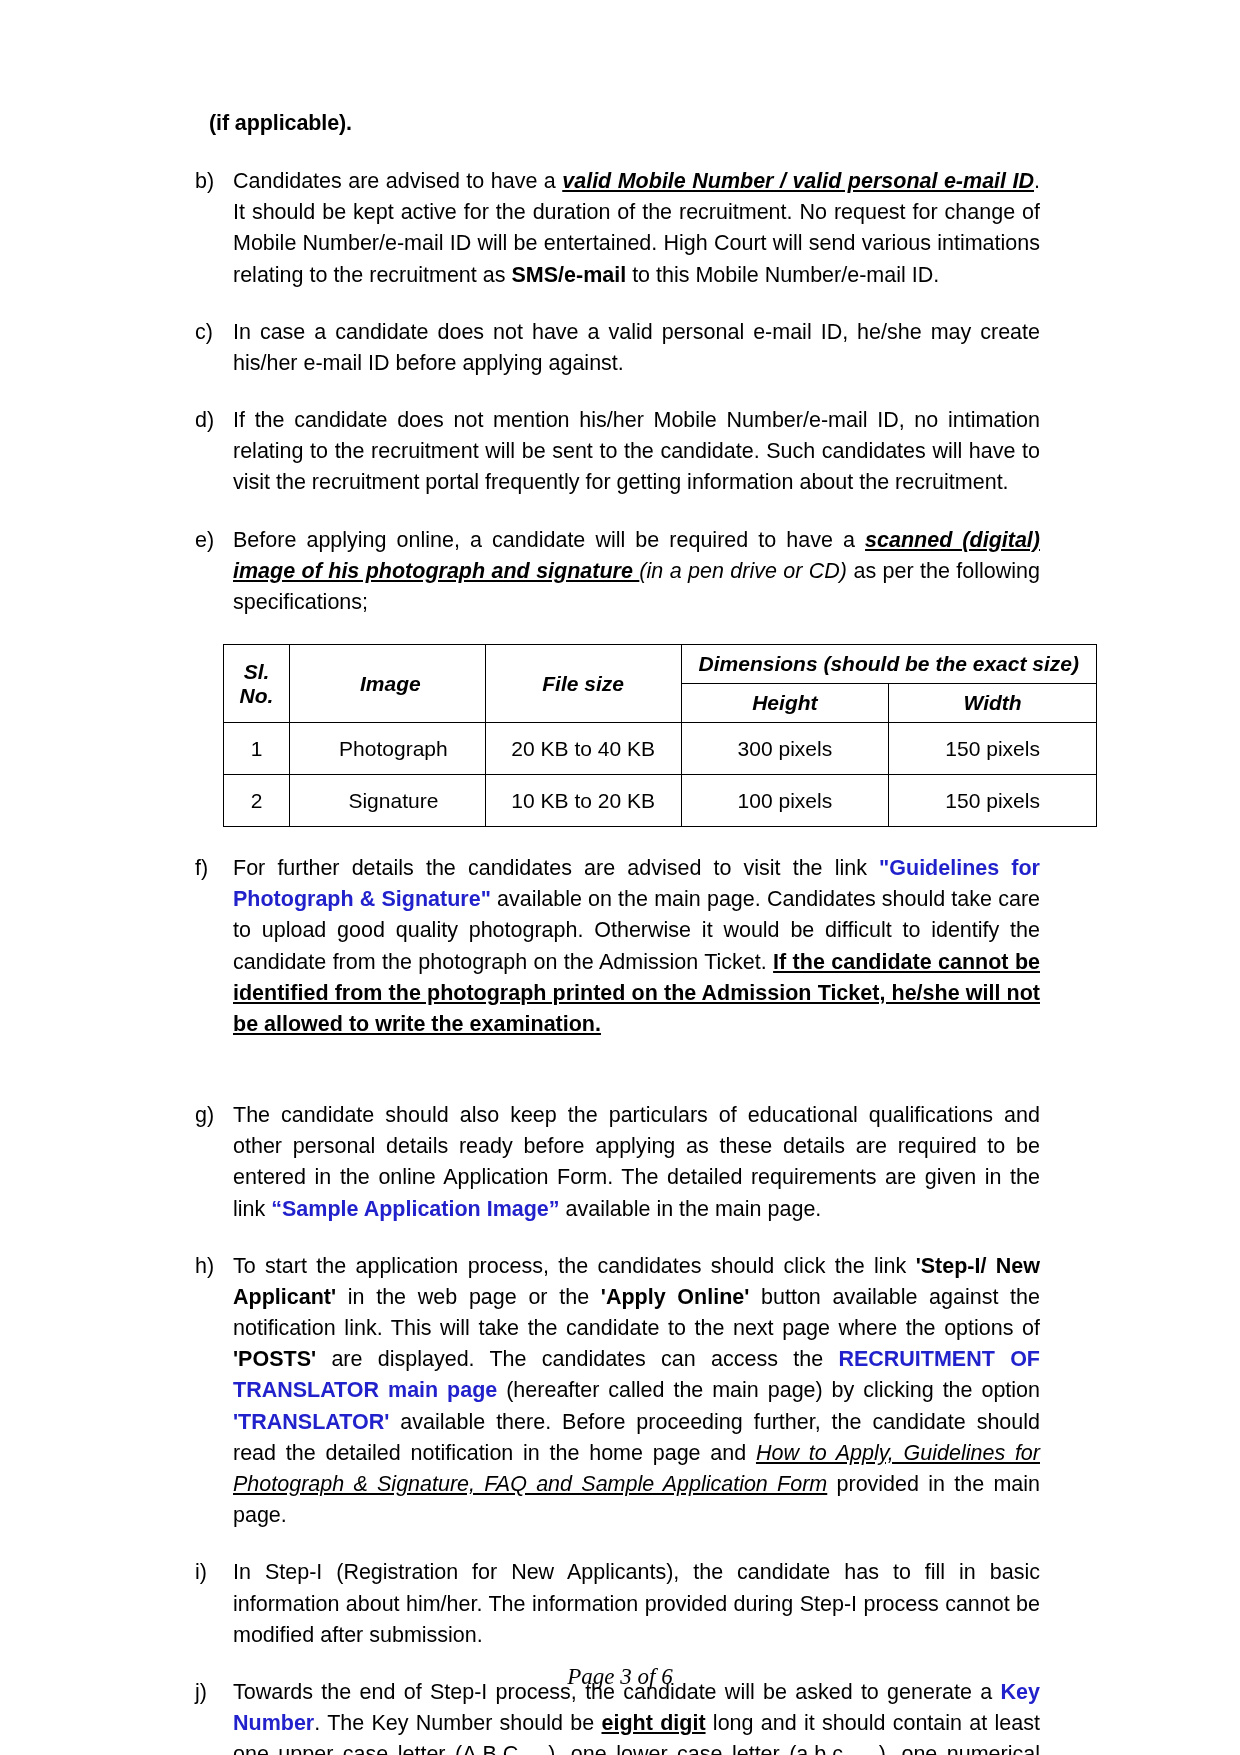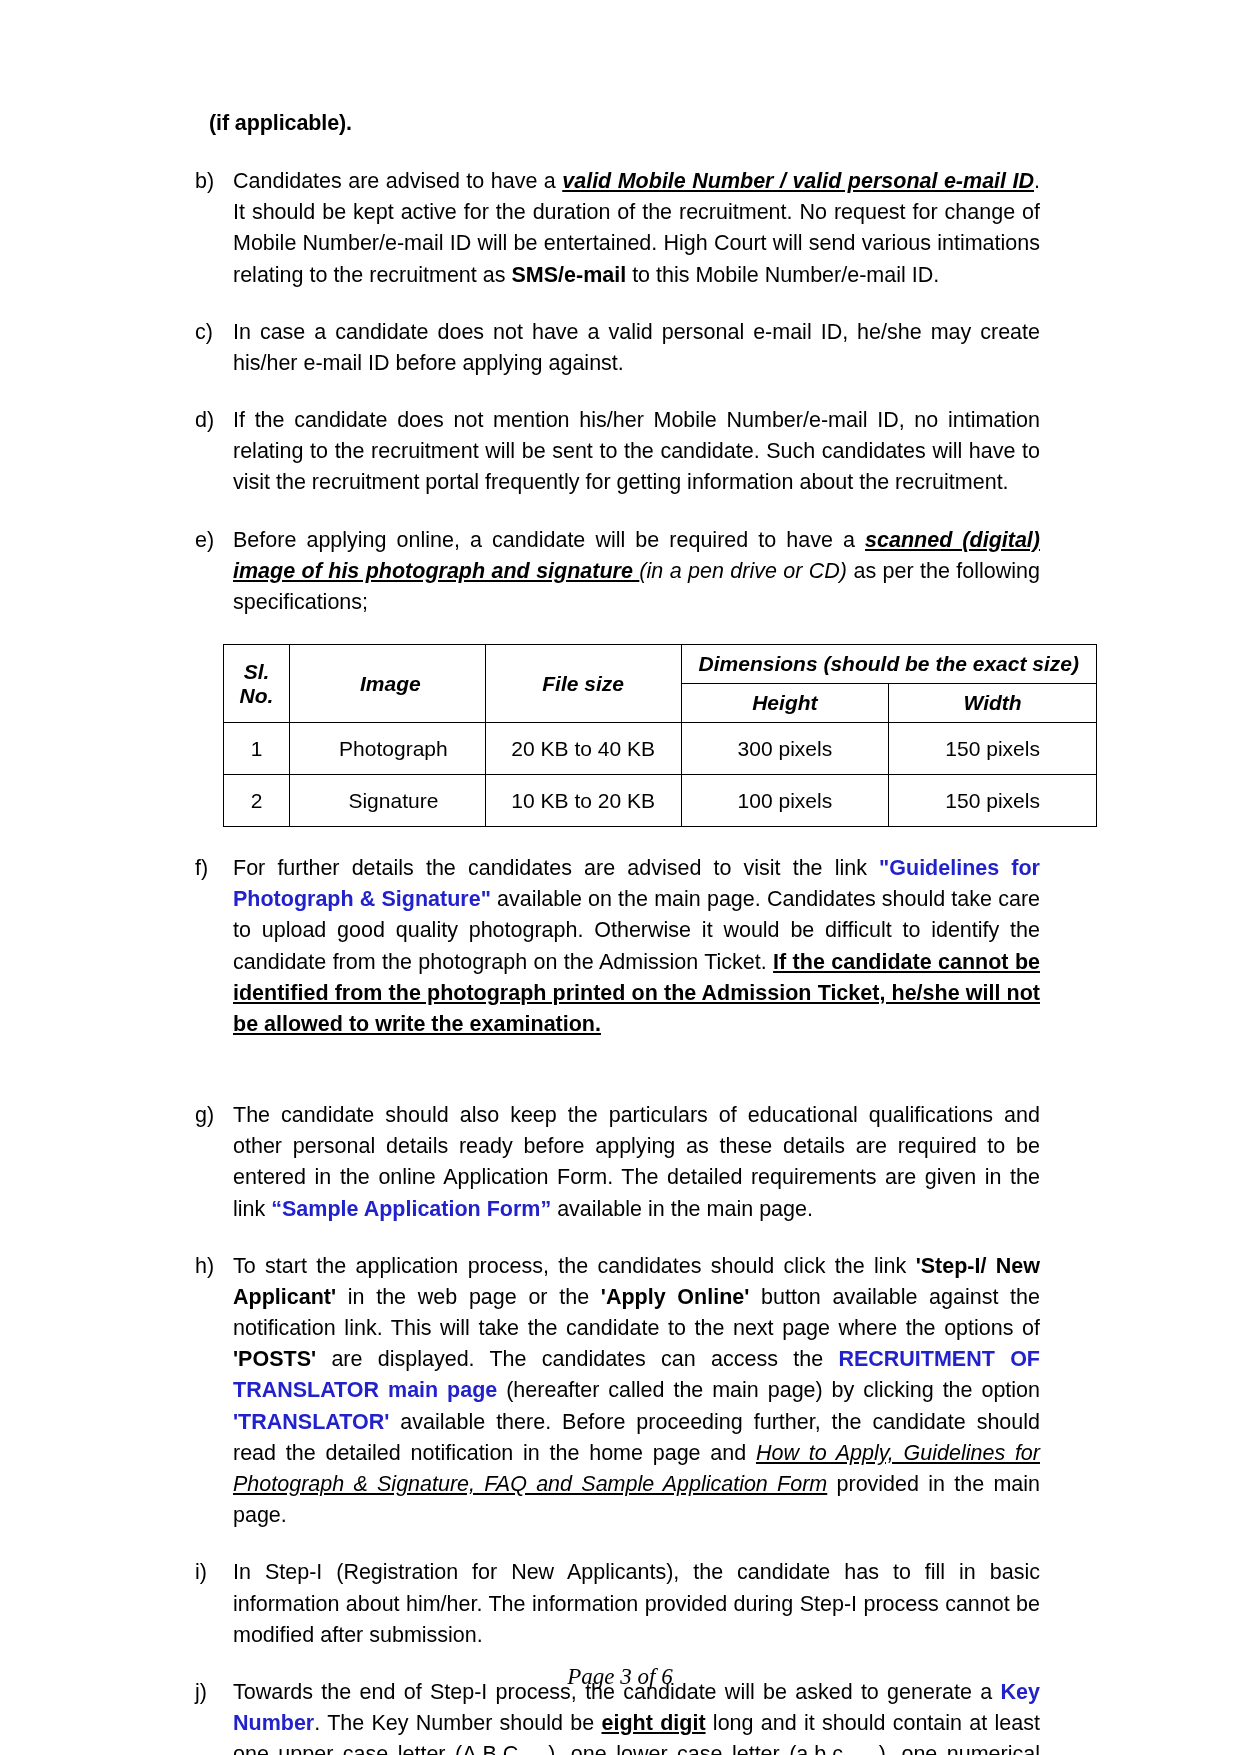--- a/index.html
+++ b/index.html
@@ -172,21 +172,21 @@
 
   <div class="item">
     <div class="item-marker">f)</div>
     <div class="item-body"><span>For further details the candidates are advised to visit the link </span><span class="link">"Guidelines for Photograph &amp; Signature"</span><span> available on the  main page.  Candidates should take care to upload good quality photograph. Otherwise it would be difficult to identify the candidate from the photograph on the Admission Ticket. </span><span class="b-u">If the candidate cannot be identified from the photograph printed on the Admission Ticket, he/she will not be allowed to write the examination.</span></div>
   </div>
 
   <div class="gap-block"></div>
 
   <div class="item">
     <div class="item-marker">g)</div>
-    <div class="item-body"><span>The candidate should also keep the particulars of educational qualifications and other personal details ready before applying as these details are required to be entered in the online Application Form. The detailed requirements are given in the link </span><span class="link">“Sample Application Form”</span><span> available in the main page.</span></div>
+    <div class="item-body"><span>The candidate should also keep the particulars of educational qualifications and other personal details ready before applying as these details are required to be entered in the online Application Form. The detailed requirements are given in the link </span><span class="link">“Sample Application Image”</span><span> available in the main page.</span></div>
   </div>
 
   <div class="item">
     <div class="item-marker">h)</div>
     <div class="item-body"><span>To start the application process, the candidates should click the link </span><span class="b">'Step-I/ New Applicant'</span><span> in the web page or the </span><span class="b">'Apply Online'</span><span> button available against the notification link. This will take the candidate to the next page where the options of </span><span class="b">'POSTS'</span><span> are displayed. The candidates can access the </span><span class="link">RECRUITMENT OF TRANSLATOR main page</span><span> (hereafter called the main page) by clicking the option </span><span class="link">'TRANSLATOR'</span><span> available there.  Before proceeding further, the candidate should read the detailed notification in the home page and </span><span class="i-u">How to Apply, Guidelines for Photograph &amp; Signature, FAQ and Sample Application Form</span><span> provided in the main page.</span></div>
   </div>
 
   <div class="item">
     <div class="item-marker">i)</div>
     <div class="item-body">In Step-I (Registration for New Applicants), the candidate has to fill in basic information about him/her. The information provided during Step-I process cannot be modified after submission.</div>

